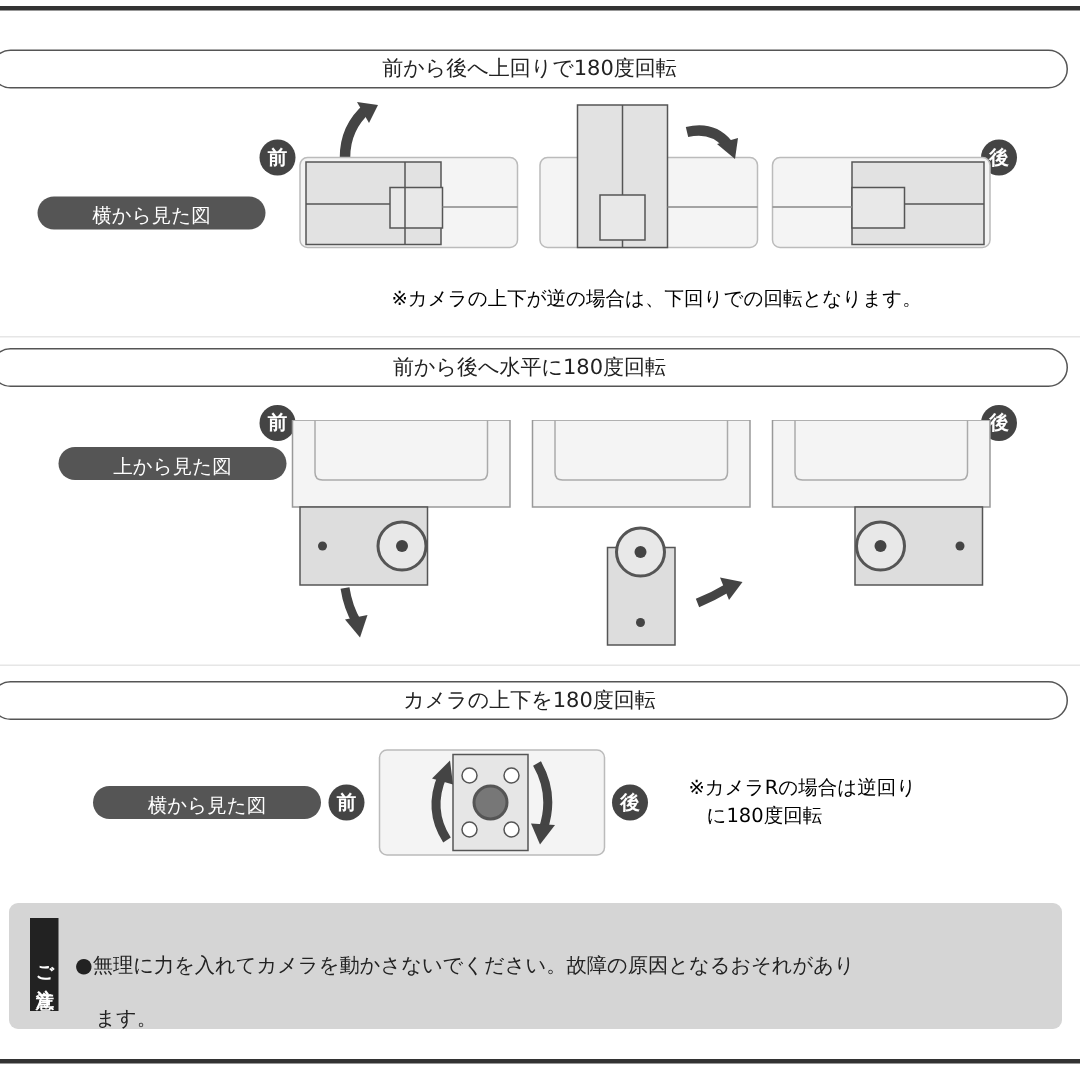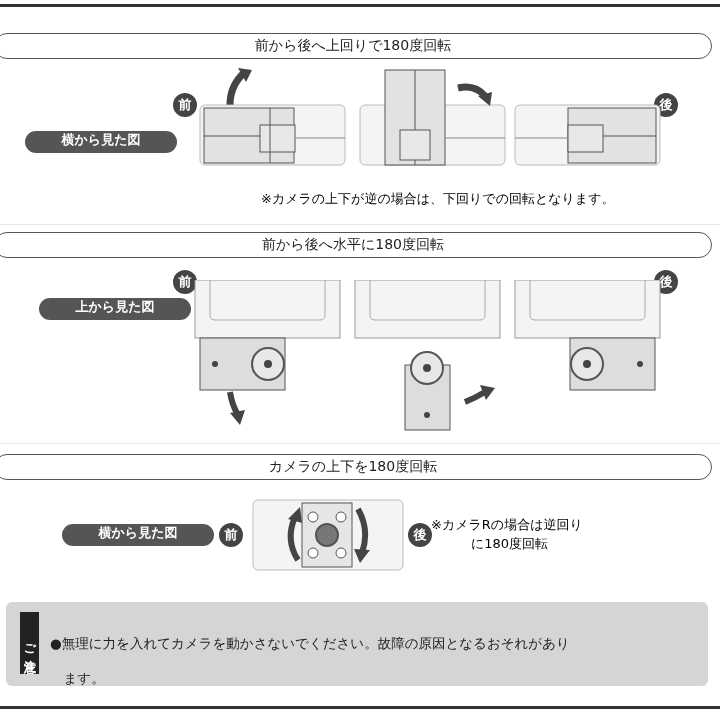--- a/index.html
+++ b/index.html
@@ -1,20 +1,20 @@
 <!DOCTYPE html>
 <html><head>
 <meta charset="utf-8">
 <style>
   html,body{margin:0;padding:0;background:#ffffff;}
   body{width:720px;height:720px;position:relative;overflow:hidden;font-family:"DejaVu Sans",sans-serif;color:#222;}
   .topline{position:absolute;left:0;top:4px;width:720px;height:3px;background:#333;}
   .botline{position:absolute;left:0;top:706px;width:720px;height:3px;background:#333;}
   .hdr{position:absolute;left:-6px;width:718px;height:26px;border:1.5px solid #555;border-radius:14px;background:#fff;display:flex;align-items:center;justify-content:center;font-size:14px;color:#222;box-sizing:border-box;}
-  .pill{position:absolute;height:22px;border-radius:11px;background:#555;color:#fff;font-size:13px;display:flex;align-items:flex-start;justify-content:center;font-weight:bold;}
+  .pill{position:absolute;height:22px;border-radius:11px;background:#555;color:#fff;font-size:13px;display:flex;align-items:flex-end;justify-content:center;font-weight:normal;}
   .badge{position:absolute;width:24px;height:24px;border-radius:50%;background:#444;color:#fff;font-size:13px;display:flex;align-items:center;justify-content:center;font-weight:bold;}
   .note{position:absolute;font-size:13px;color:#000000;white-space:nowrap;}
   svg{position:absolute;}
   .caution{position:absolute;left:6px;top:602px;width:702px;height:84px;background:#d5d5d5;border-radius:6px;}
   .caution-tag{position:absolute;left:14px;top:10px;width:19px;height:62px;background:#222;color:#fff;font-size:12px;writing-mode:vertical-rl;display:flex;align-items:center;justify-content:center;font-weight:bold;letter-spacing:1px;}
   .caution-line{position:absolute;left:44px;font-size:13.5px;color:#222;white-space:nowrap;}
   .divider{position:absolute;left:0;width:720px;height:1px;background:#e6e6e6;}
 </style>
 </head>
 <body>
@@ -135,21 +135,21 @@
   <circle cx="63" cy="22" r="5" fill="#fff" stroke="#555"></circle>
   <circle cx="91" cy="22" r="5" fill="#fff" stroke="#555"></circle>
   <circle cx="63" cy="58" r="5" fill="#fff" stroke="#555"></circle>
   <circle cx="91" cy="58" r="5" fill="#fff" stroke="#555"></circle>
   <path d="M48 65 Q35 45 45 22" stroke="#444" stroke-width="6" fill="none"></path>
   <polygon points="38,24 50,12 52,28" fill="#444"></polygon>
   <path d="M108 14 Q120 35 112 58" stroke="#444" stroke-width="6" fill="none"></path>
   <polygon points="104,54 120,55 110,68" fill="#444"></polygon>
 </svg>
 
-<div class="note" style="left:431px;top:516px;text-align:right;">※カメラRの場合は逆回り</div>
+<div class="note" style="left:459px;top:516px;text-align:right;">※カメラRの場合は逆回り</div>
 <div class="note" style="left:460px;top:535px;margin-left:11px;">に180度回転</div>
 
 <div class="caution">
   <div class="caution-tag">ご注意</div>
   <div class="caution-line" style="top:33px;">●無理に力を入れてカメラを動かさないでください。故障の原因となるおそれがあり</div>
   <div class="caution-line" style="top:68px;">　ます。</div>
 </div>
 
 <div class="botline"></div>
 

